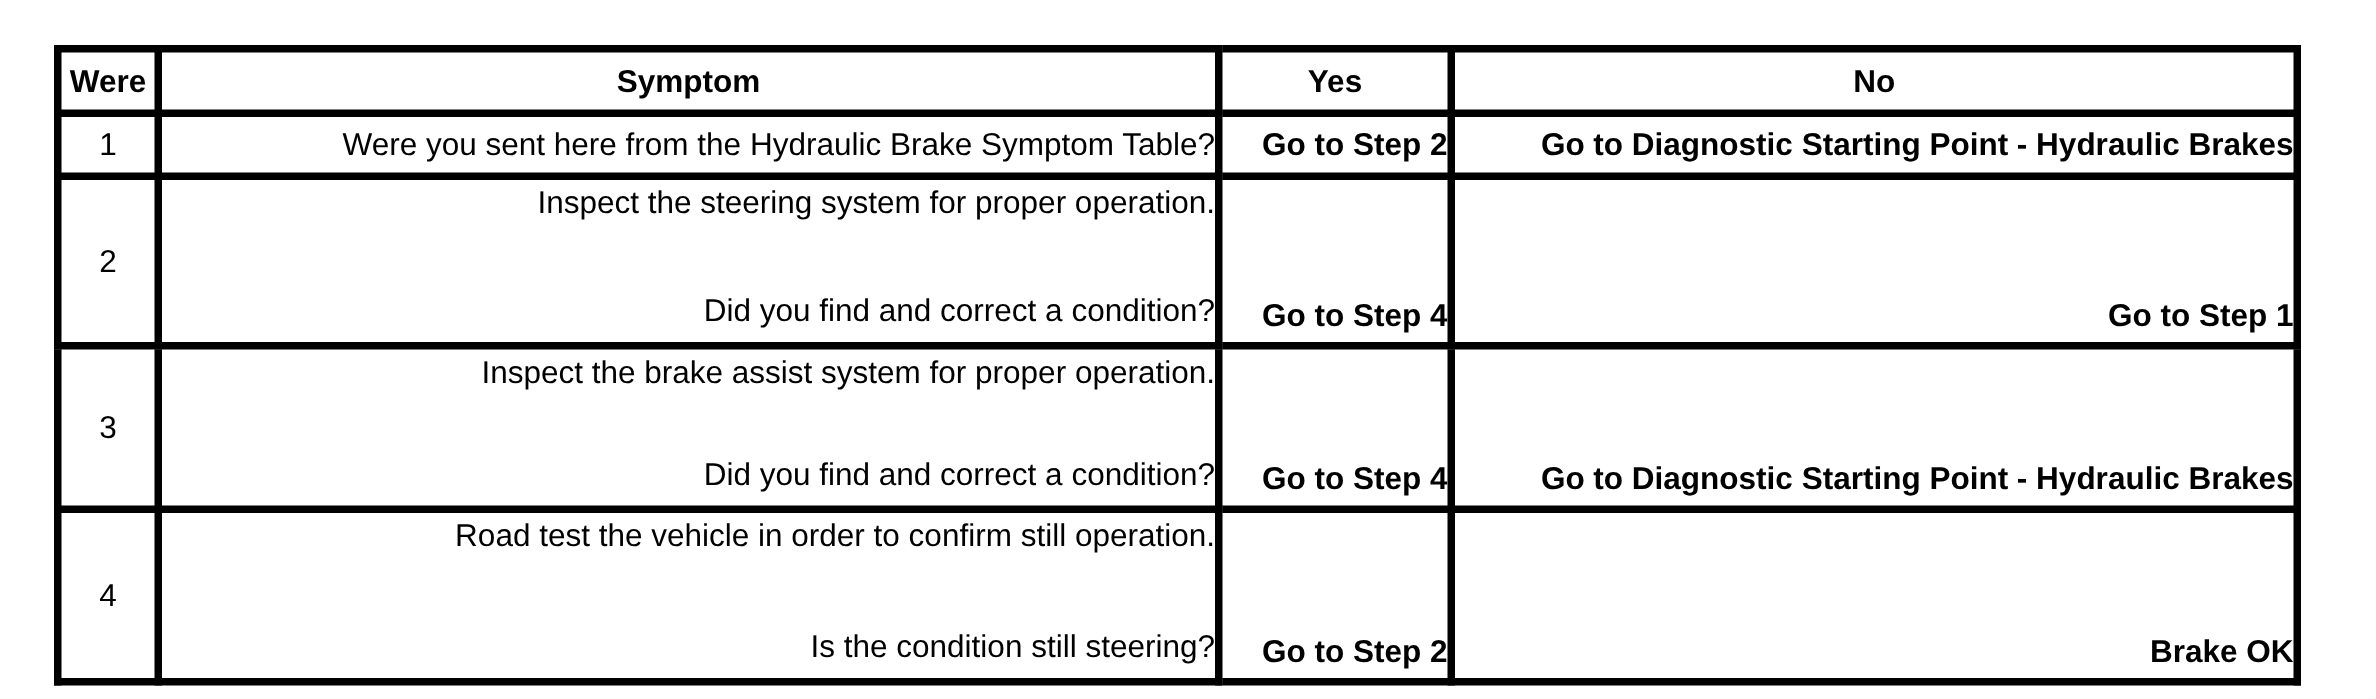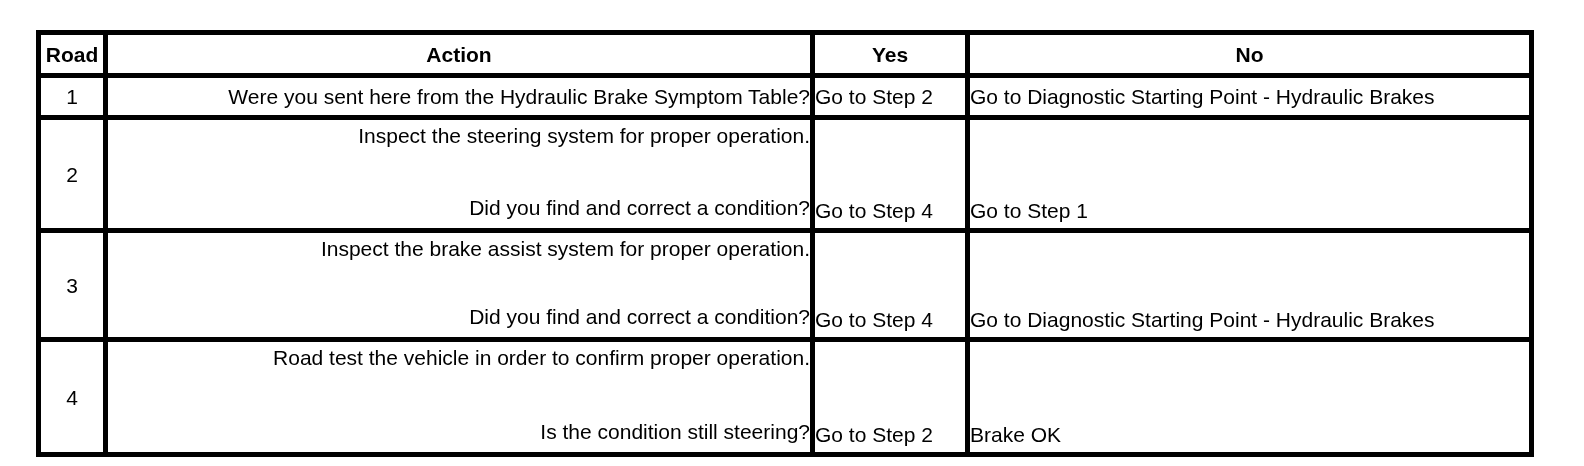--- a/index.html
+++ b/index.html
@@ -48,23 +48,24 @@
     text-align: center;
     vertical-align: middle;
   }
   td.action {
     text-align: right;
     vertical-align: top;
     padding: 0 4px;
   }
   tr.r1 td.action { vertical-align: middle; }
   td.yes, td.no {
-    text-align: left;
+    text-align: right;
     vertical-align: middle;
     padding: 0 2px;
+    font-weight: bold;
   }
   tr.tall td.yes, tr.tall td.no {
     vertical-align: bottom;
     padding-bottom: 4px;
   }
   .action-flex {
     display: flex;
     flex-direction: column;
     justify-content: space-between;
     padding: 2px 0 3px 0;
@@ -79,22 +80,22 @@
 <div class="page">
   <table class="diag">
     <colgroup>
       <col style="width:67px">
       <col style="width:707px">
       <col style="width:155px">
       <col style="width:564px">
     </colgroup>
     <tbody>
         <tr>
-      <th class="hdr">Road</th>
-      <th class="hdr">Action</th>
+      <th class="hdr">Were</th>
+      <th class="hdr">Symptom</th>
       <th class="hdr">Yes</th>
       <th class="hdr">No</th>
     </tr>
     <tr class="r1">
       <td class="step">1</td>
       <td class="action">Were you sent here from the Hydraulic Brake Symptom Table?</td>
       <td class="yes">Go to Step 2</td>
       <td class="no">Go to Diagnostic Starting Point - Hydraulic Brakes</td>
     </tr>
     <tr class="r2 tall">
@@ -116,21 +117,21 @@
           <div>Did you find and correct a condition?</div>
         </div>
       </td>
       <td class="yes">Go to Step 4</td>
       <td class="no">Go to Diagnostic Starting Point - Hydraulic Brakes</td>
     </tr>
     <tr class="r4 tall">
       <td class="step">4</td>
       <td class="action">
         <div class="action-flex">
-          <div>Road test the vehicle in order to confirm proper operation.</div>
+          <div>Road test the vehicle in order to confirm still operation.</div>
           <div>Is the condition still steering?</div>
         </div>
       </td>
       <td class="yes">Go to Step 2</td>
       <td class="no">Brake OK</td>
     </tr>
   </tbody>
     </table>
 </div>
 

